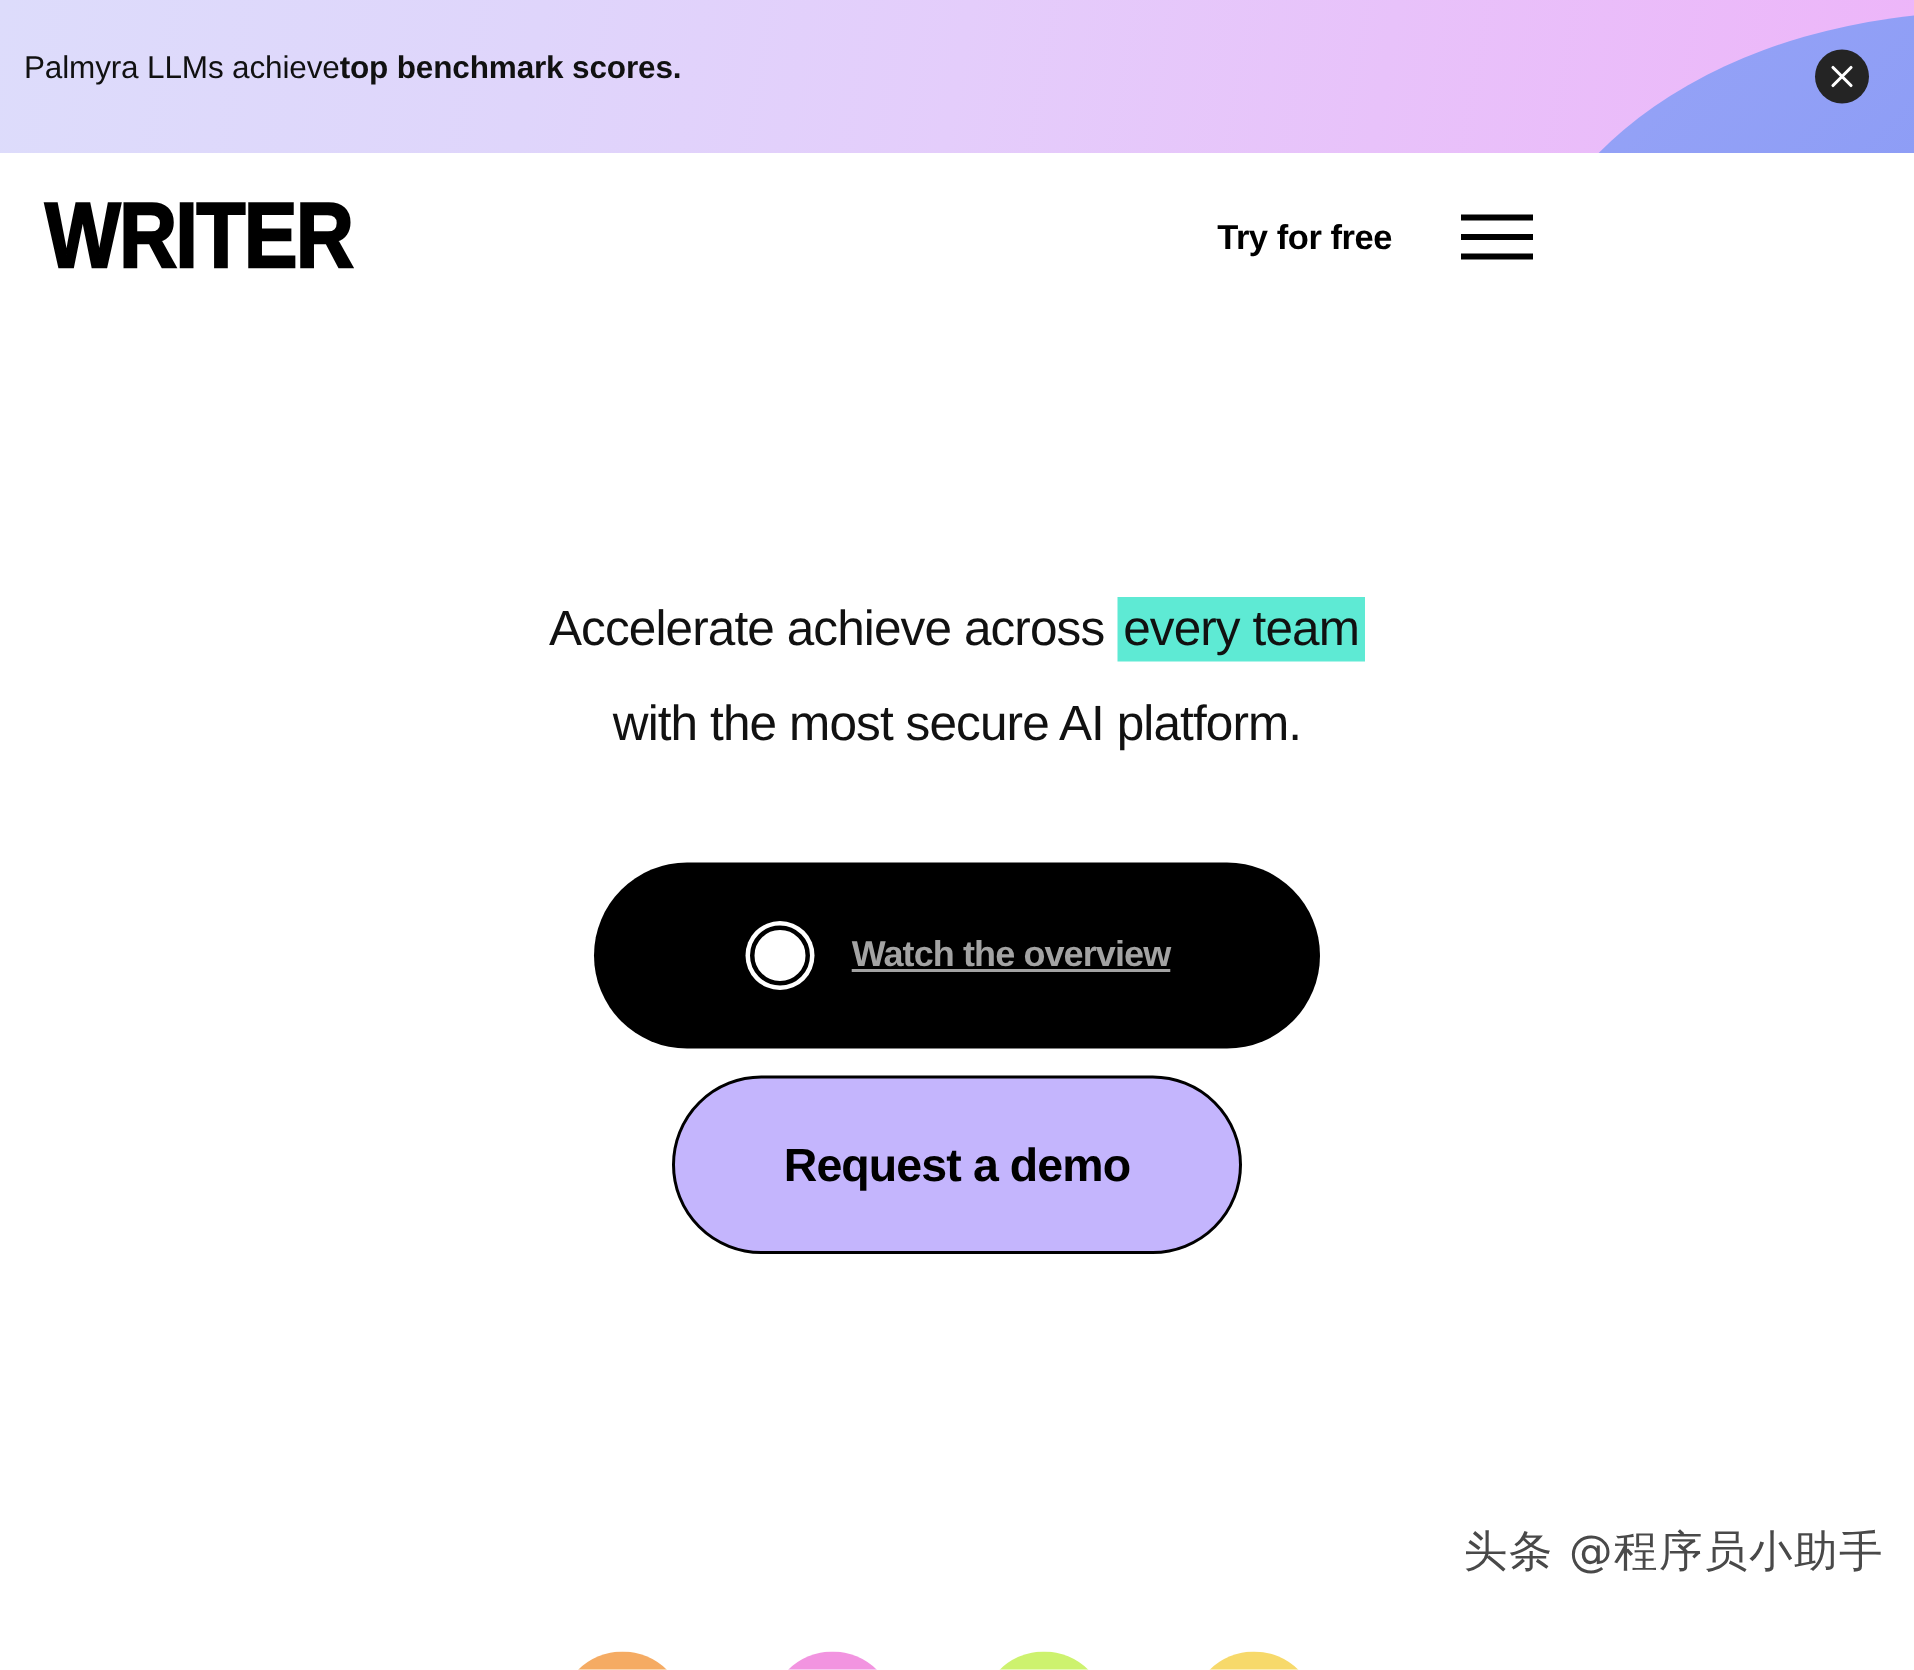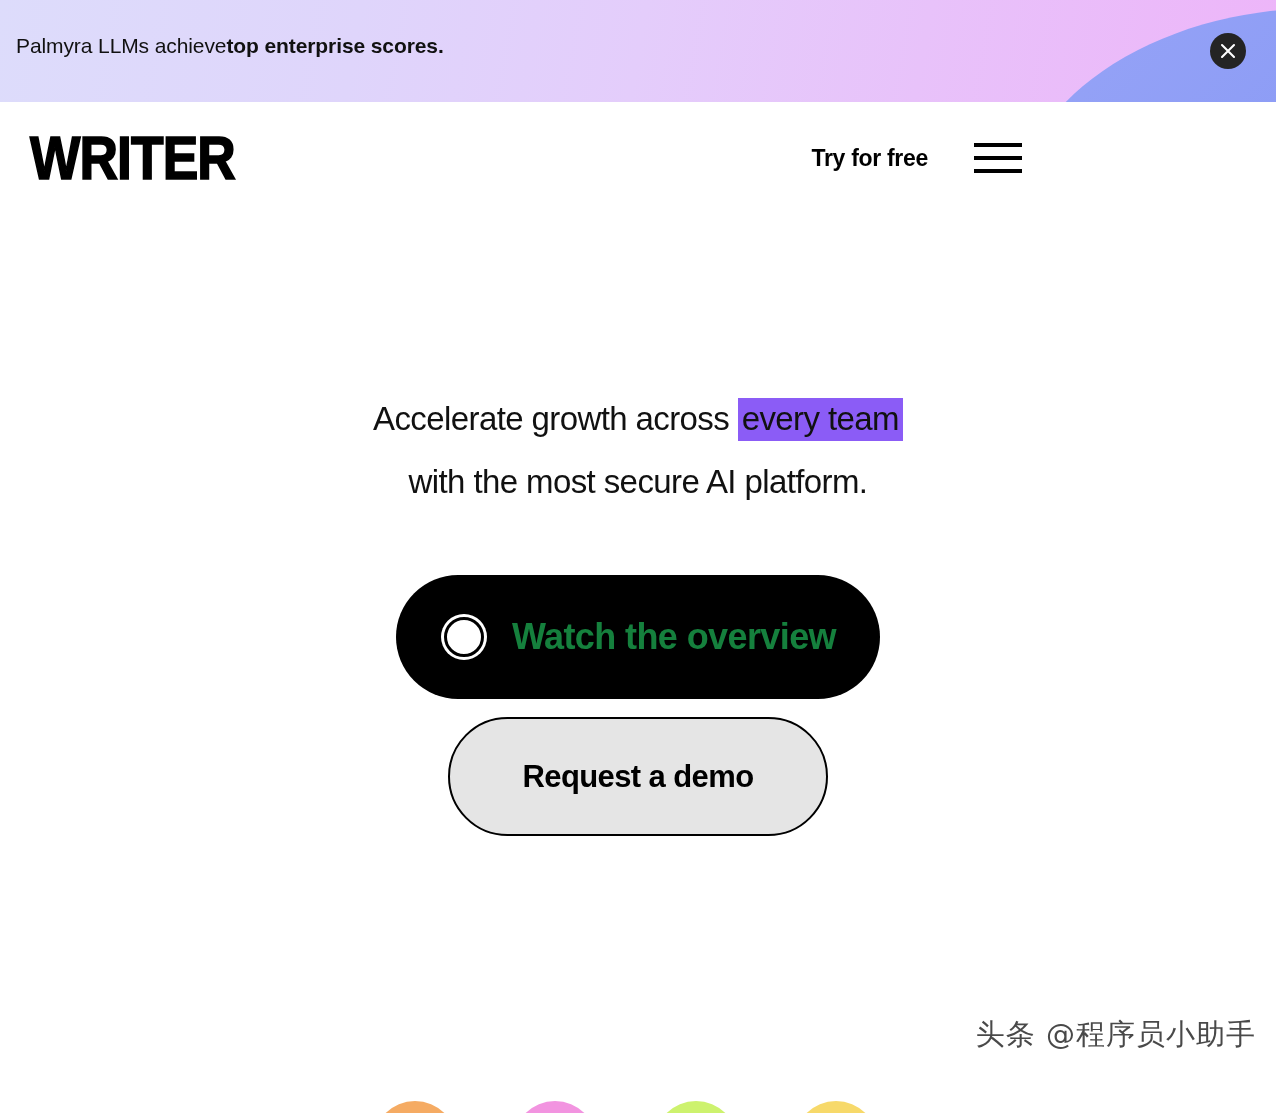--- a/index.html
+++ b/index.html
@@ -185,37 +185,38 @@
     color: #ffffff;
     display: flex;
     align-items: center;
     justify-content: center;
     gap: 24px;
     cursor: pointer;
     font-family: inherit;
     padding: 0 10px;
   }
   .btn-watch .label {
-    font-size: 36px;
+    font-size: 24px;
     font-weight: 700;
     letter-spacing: -0.6px;
-    color: #15803d;
+    color: #a3a3a3;
+    text-decoration: underline;
   }
   .play-icon {
     width: 48px;
     height: 48px;
     flex: 0 0 48px;
     display: block;
   }
 
   .btn-demo {
     width: 380px;
     height: 119px;
     border-radius: 60px;
-    background: #e5e5e5;
+    background: #c4b5fd;
     border: 2.5px solid #000000;
     color: #000000;
     font-size: 31px;
     font-weight: 700;
     letter-spacing: -0.6px;
     cursor: pointer;
     font-family: inherit;
   }
 
   
@@ -252,21 +253,21 @@
   }
 </style>
 </head>
 <body>
 
 <div class="announce-bar">
   <div class="announce-blob"></div>
 
   <div class="announce-text">
     <span class="regular">Palmyra LLMs achieve </span>
-      <span class="strong">top enterprise scores.</span>
+      <span class="strong">top benchmark scores.</span>
   </div>
 
   <button class="announce-close" aria-label="Close announcement" style="background: rgb(36, 36, 36);">
     <span>
       <svg width="18" height="18" viewBox="0 0 18 18" aria-hidden="true">
         <path d="M3 3 L15 15 M15 3 L3 15" stroke="#ffffff" stroke-width="2.1" stroke-linecap="round"></path>
       </svg>
     </span>
   </button>
 </div>
@@ -282,21 +283,21 @@
       <span></span>
       <span></span>
     </button>
   </div>
 </header>
 
 <main class="hero">
 
 
   <p class="hero-sub">
-    <span class="subline"><span>Accelerate growth across </span><span class="highlight" style="background: #8b5cf6;">every team</span></span>
+    <span class="subline"><span>Accelerate achieve across </span><span class="highlight" style="background: #5eead4;">every team</span></span>
     <span class="subline">with the most secure AI platform.</span>
   </p>
 
   <div class="cta-group">
 
     <button class="btn-watch" style="background: rgb(0, 0, 0);">
       <span class="play-icon">
         <svg width="48" height="48" viewBox="0 0 48 48" aria-hidden="true">
           <circle cx="24" cy="24" r="23" fill="#ffffff"></circle>
           <circle cx="24" cy="24" r="18.5" fill="none" stroke="#000000" stroke-width="3"></circle>

